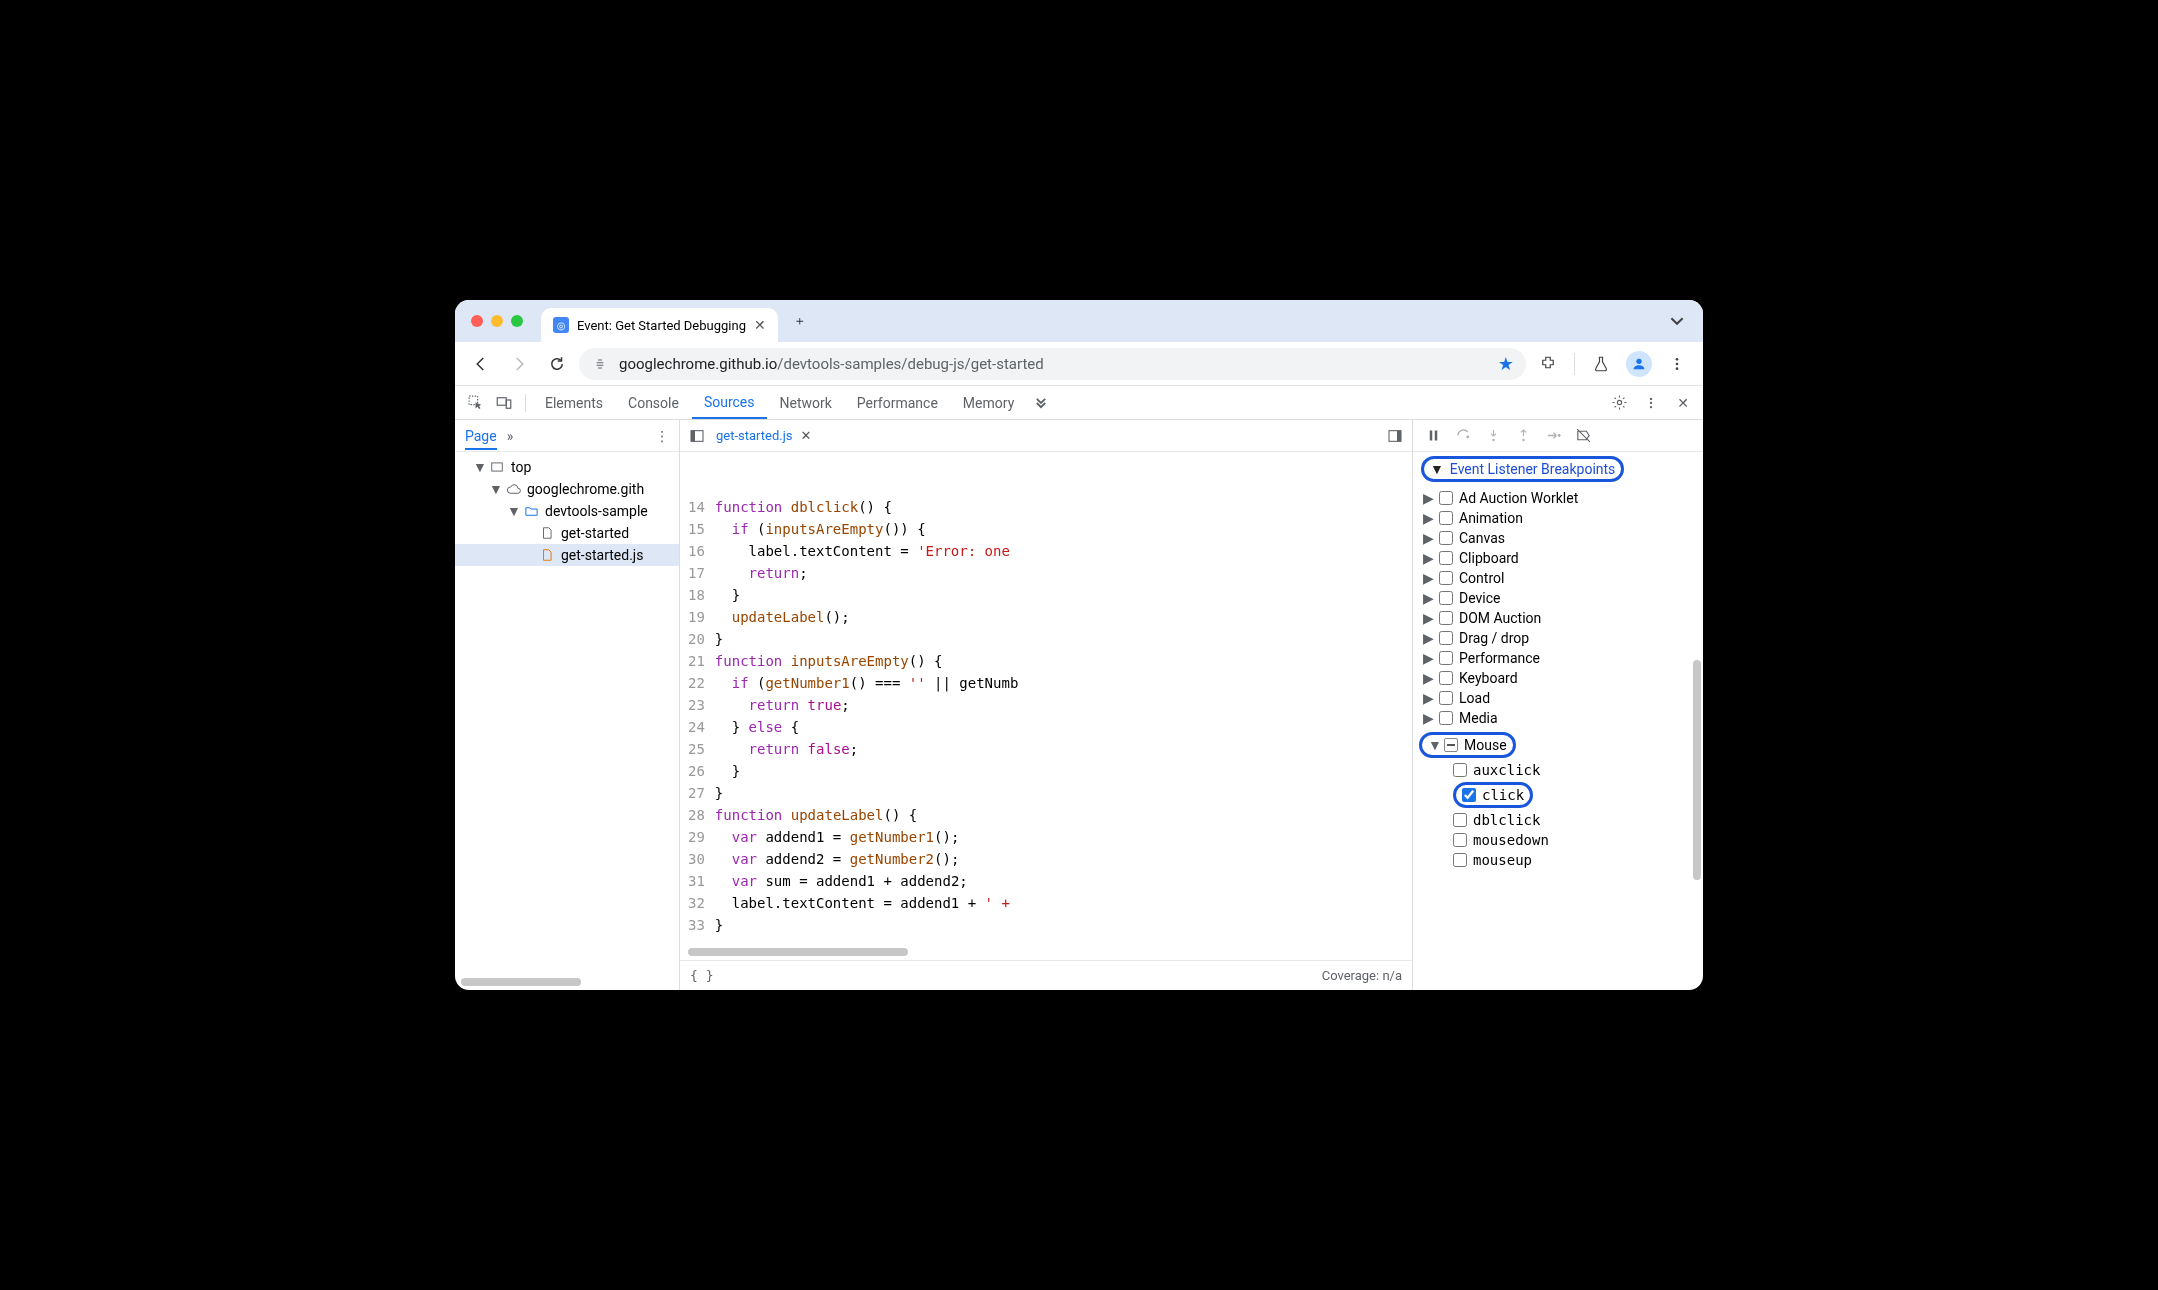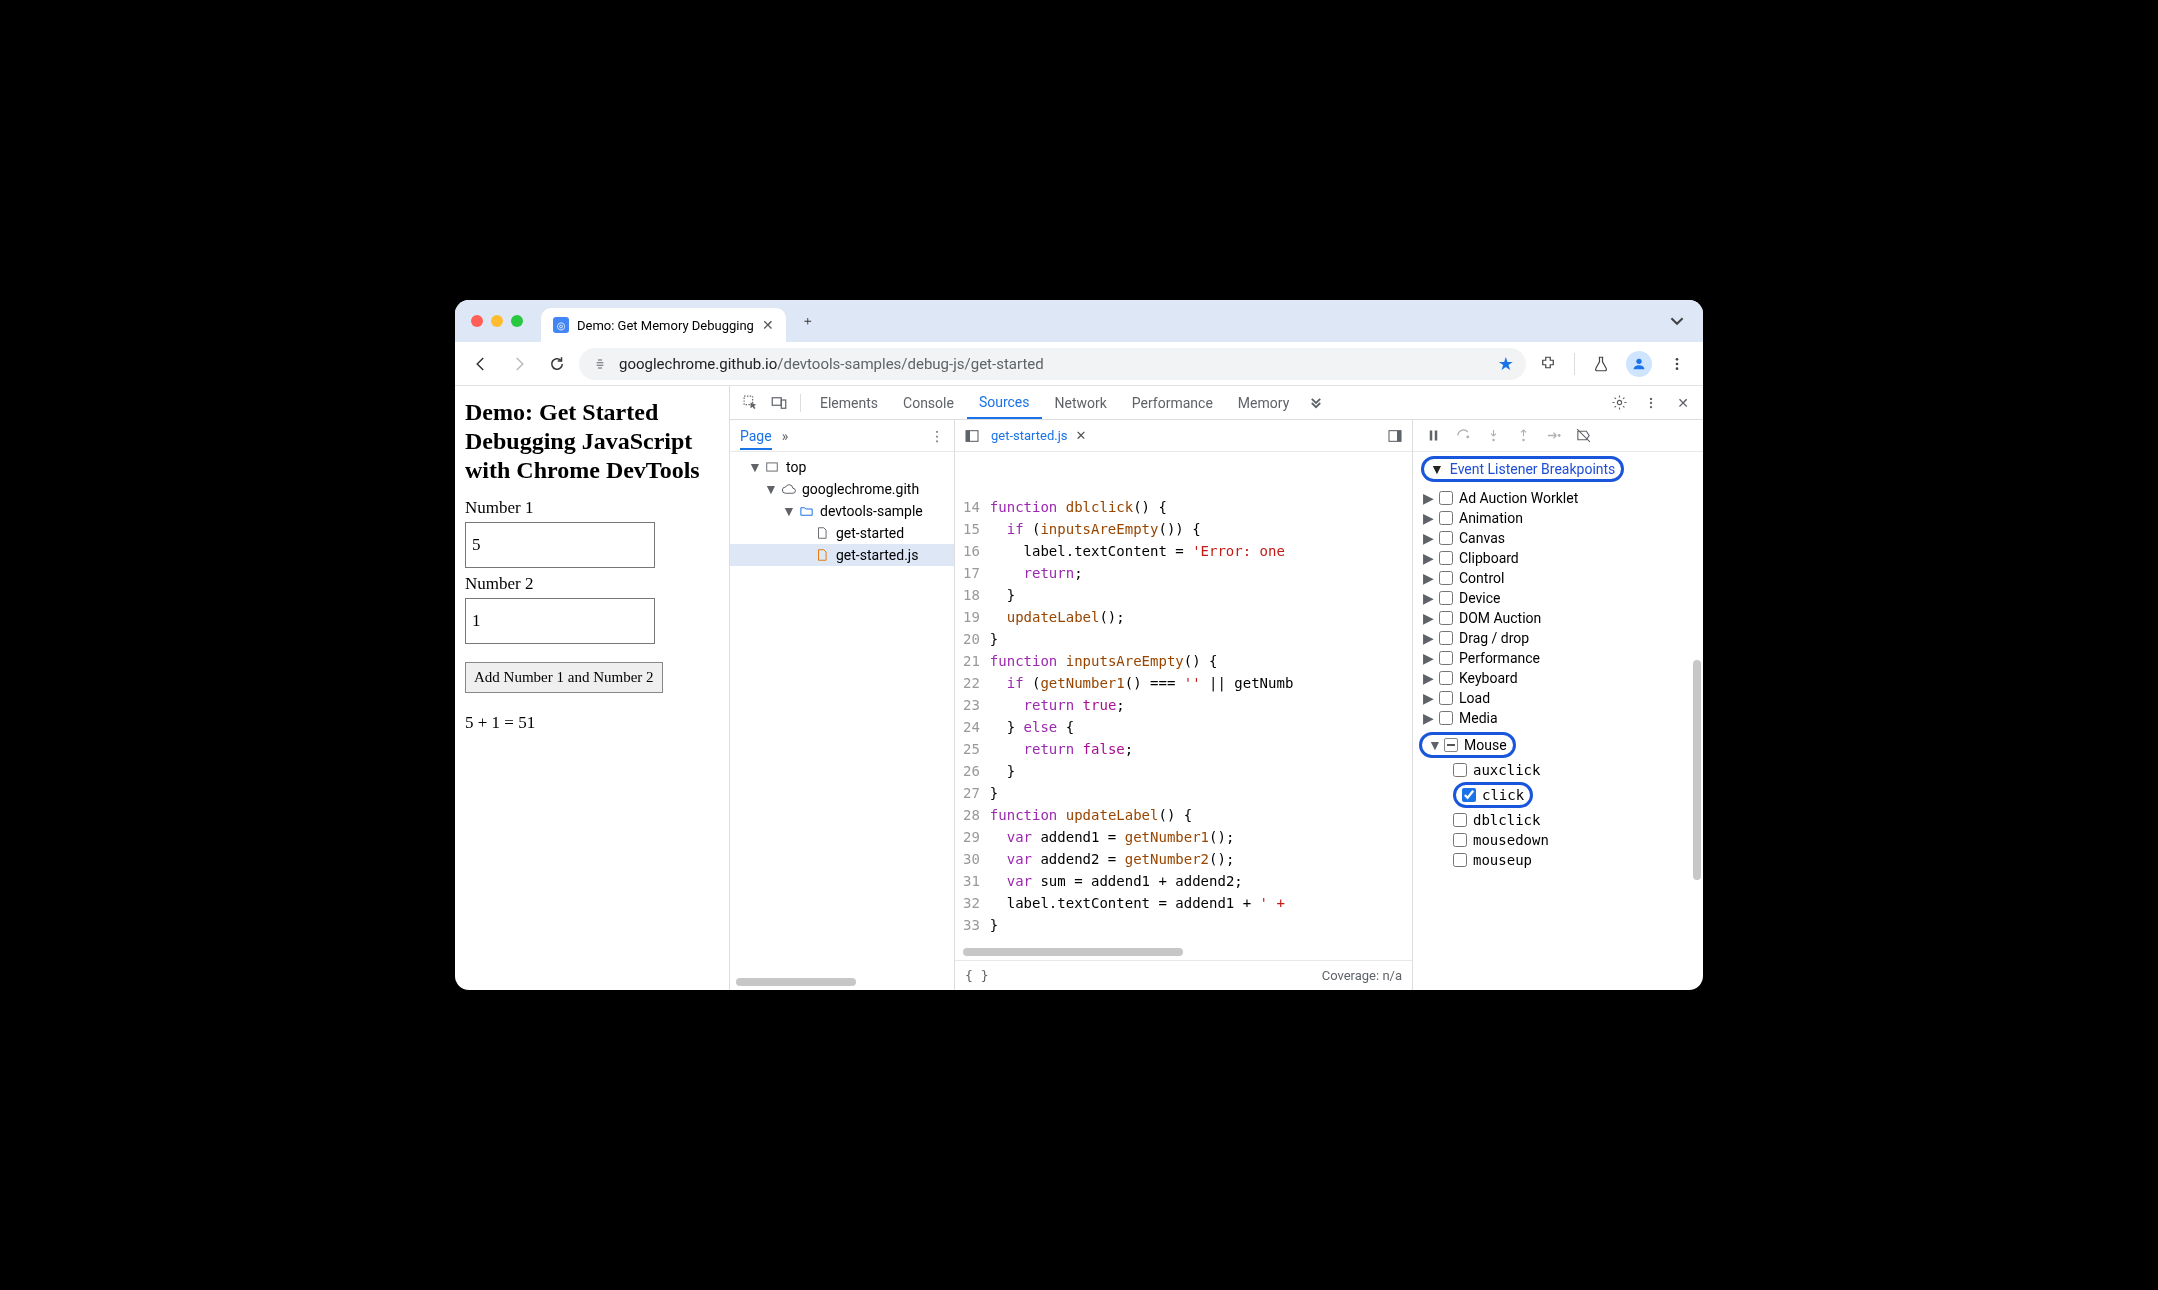--- a/index.html
+++ b/index.html
@@ -246,21 +246,21 @@
 <div class="window">
 
   <div class="tabstrip">
     <div class="traffic">
       <div class="dot red"></div>
       <div class="dot yellow"></div>
       <div class="dot green"></div>
     </div>
     <div class="tab">
       <span class="favicon">◎</span>
-      <span class="title">Demo: Get Memory Debugging</span>
+      <span class="title">Event: Get Started Debugging</span>
       <span class="close">✕</span>
     </div>
     <div class="newtab">＋</div>
     <div class="spacer"></div>
     <div class="chevdown">
       <svg width="14" height="14" viewBox="0 0 10 10">
           <path d="M1 3l4 4 4-4" stroke="#444" stroke-width="1.5" fill="none"></path>
         </svg>
     </div>
   </div>
@@ -316,30 +316,20 @@
       <svg width="16" height="16" viewBox="0 0 24 24">
           <circle cx="12" cy="5" r="2" fill="#444"></circle>
           <circle cx="12" cy="12" r="2" fill="#444"></circle>
           <circle cx="12" cy="19" r="2" fill="#444"></circle>
         </svg>
     </div>
   </div>
 
   <div class="main">
 
-    <div class="page">
-      <h1>Demo: Get Started Debugging JavaScript with Chrome DevTools</h1>
-      <label>Number 1</label>
-      <input type="text" value="5" style="">
-      <label>Number 2</label>
-      <input type="text" value="1" style="">
-      <br>
-      <button>Add Number 1 and Number 2</button>
-      <div class="result">5 + 1 = 51</div>
-    </div>
 
     <div class="devtools">
 
       <div class="dt-tabs">
         <div class="ico">
           <svg width="17" height="17" viewBox="0 0 24 24">
               <rect x="3" y="3" width="12" height="12" stroke="#5f6368" stroke-width="1.6" fill="none" stroke-dasharray="2 2"></rect>
               <path d="M12 12l8 3-3 2 2 3-2 1-2-3-3 2z" fill="#5f6368"></path>
             </svg>
         </div>

